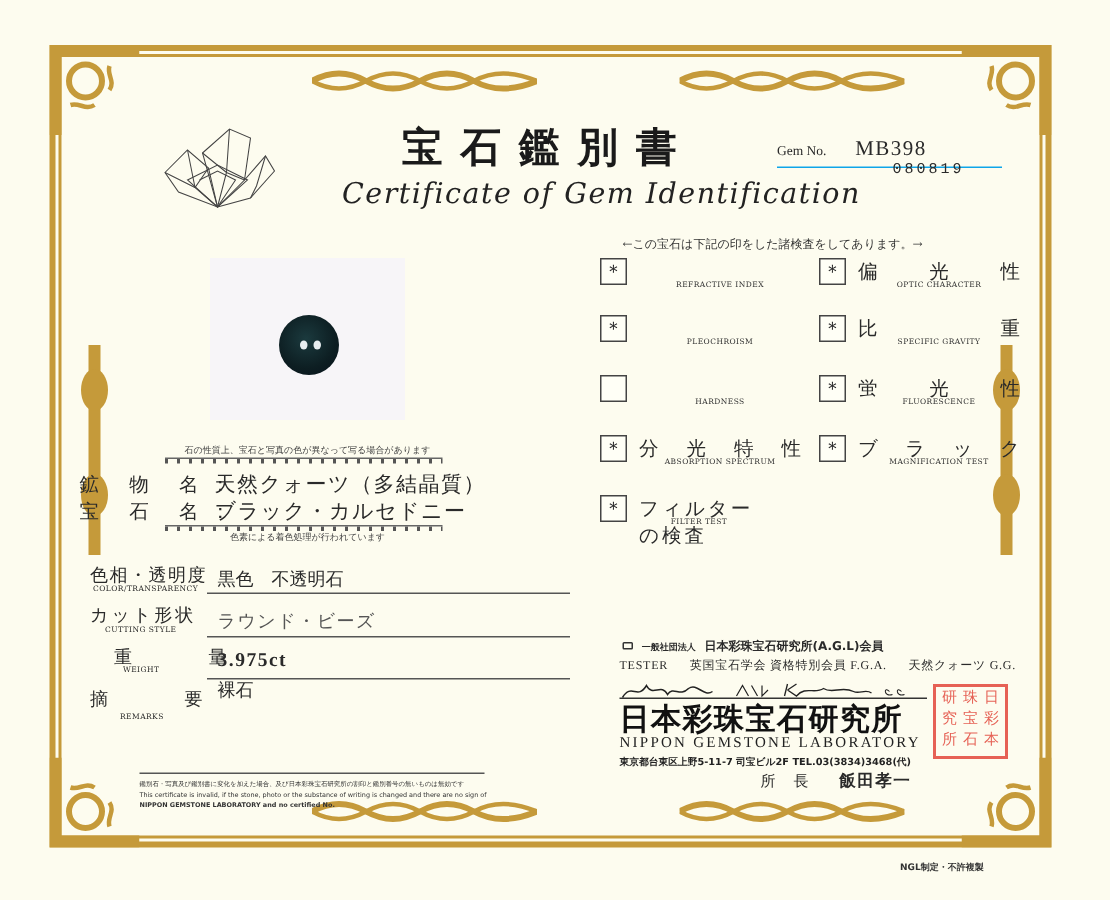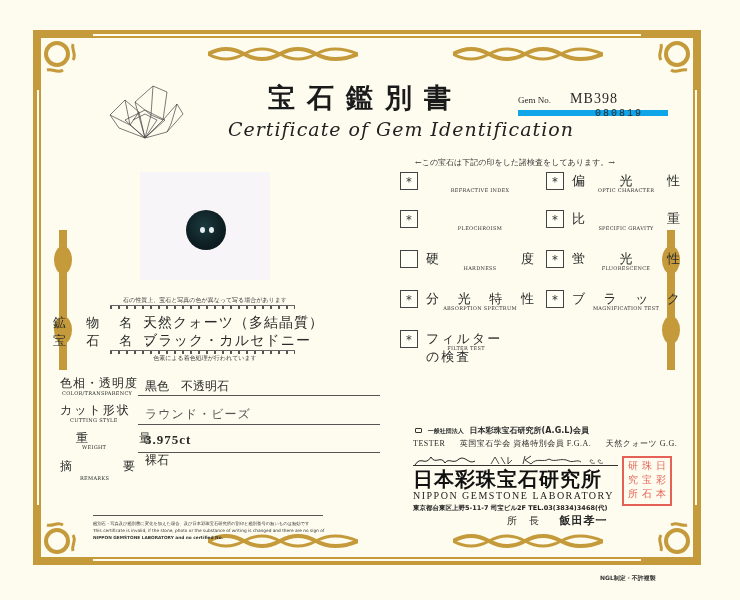--- a/index.html
+++ b/index.html
@@ -21,21 +21,21 @@
   .ornament-h.bottom { bottom: 14px; left: 175px; }
   .ornament-h.bottom2 { bottom: 14px; left: 420px; }
   .ornament-v { position: absolute; width: 20px; height: 140px; }
   .ornament-v.left { left: 20px; top: 200px; }
   .ornament-v.right { right: 20px; top: 200px; }
 
   
   .crystal { position: absolute; left: 105px; top: 80px; width: 80px; height: 60px; }
   .title-jp { position: absolute; left: 268px; top: 80px; font-family: "DejaVu Serif", serif; font-weight: bold; font-size: 27px; letter-spacing: 12px; color: #1a1a1a; }
   .title-en { position: absolute; left: 228px; top: 118px; font-family: "DejaVu Serif", serif; font-style: italic; font-size: 19px; letter-spacing: 1px; color: #222; }
-  .gem-no-wrap { position: absolute; left: 518px; top: 88px; width: 150px; border-bottom: 6px solid #0ea5e9; padding-bottom: 3px; }
+  .gem-no-wrap { position: absolute; left: 518px; top: 88px; width: 150px; border-bottom: 1px solid #0ea5e9; padding-bottom: 3px; }
   .gem-no-label { font-family: "Liberation Serif", serif; font-size: 9px; margin-right: 14px; }
   .gem-no-value { font-family: "Liberation Serif", serif; font-size: 14px; letter-spacing: 1px; }
   .cert-date { position: absolute; left: 595px; top: 108px; font-family: "Liberation Mono", monospace; font-size: 10px; letter-spacing: 2px; }
 
   
   .photo { position: absolute; left: 140px; top: 172px; width: 130px; height: 108px; background: #f7f5f8; }
   .stone { position: absolute; left: 46px; top: 38px; width: 40px; height: 40px; border-radius: 50%;
            background: radial-gradient(circle at 45% 40%, #1b3a3e 0%, #0d1e22 60%, #07111a 100%); }
   .stone .hole { position: absolute; top: 17px; width: 5px; height: 6px; border-radius: 50%; background: #e8eef0; }
   .stone .hole.l { left: 14px; } .stone .hole.r { left: 23px; }
@@ -236,21 +236,20 @@
   <span class="box">＊</span>
   <span class="en">PLEOCHROISM</span>
 </div>
 <div class="test" style="left:546px;top:210px">
   <span class="box">＊</span>
   <span class="jp">比重</span>
   <span class="en">SPECIFIC GRAVITY</span>
 </div>
 <div class="test" style="left:400px;top:250px">
   <span class="box"></span>
-  <span class="jp">硬度</span>
   <span class="en">HARDNESS</span>
 </div>
 <div class="test" style="left:546px;top:250px">
   <span class="box">＊</span>
   <span class="jp">蛍光性</span>
   <span class="en">FLUORESCENCE</span>
 </div>
 <div class="test" style="left:400px;top:290px">
   <span class="box">＊</span>
   <span class="jp">分光特性</span>

